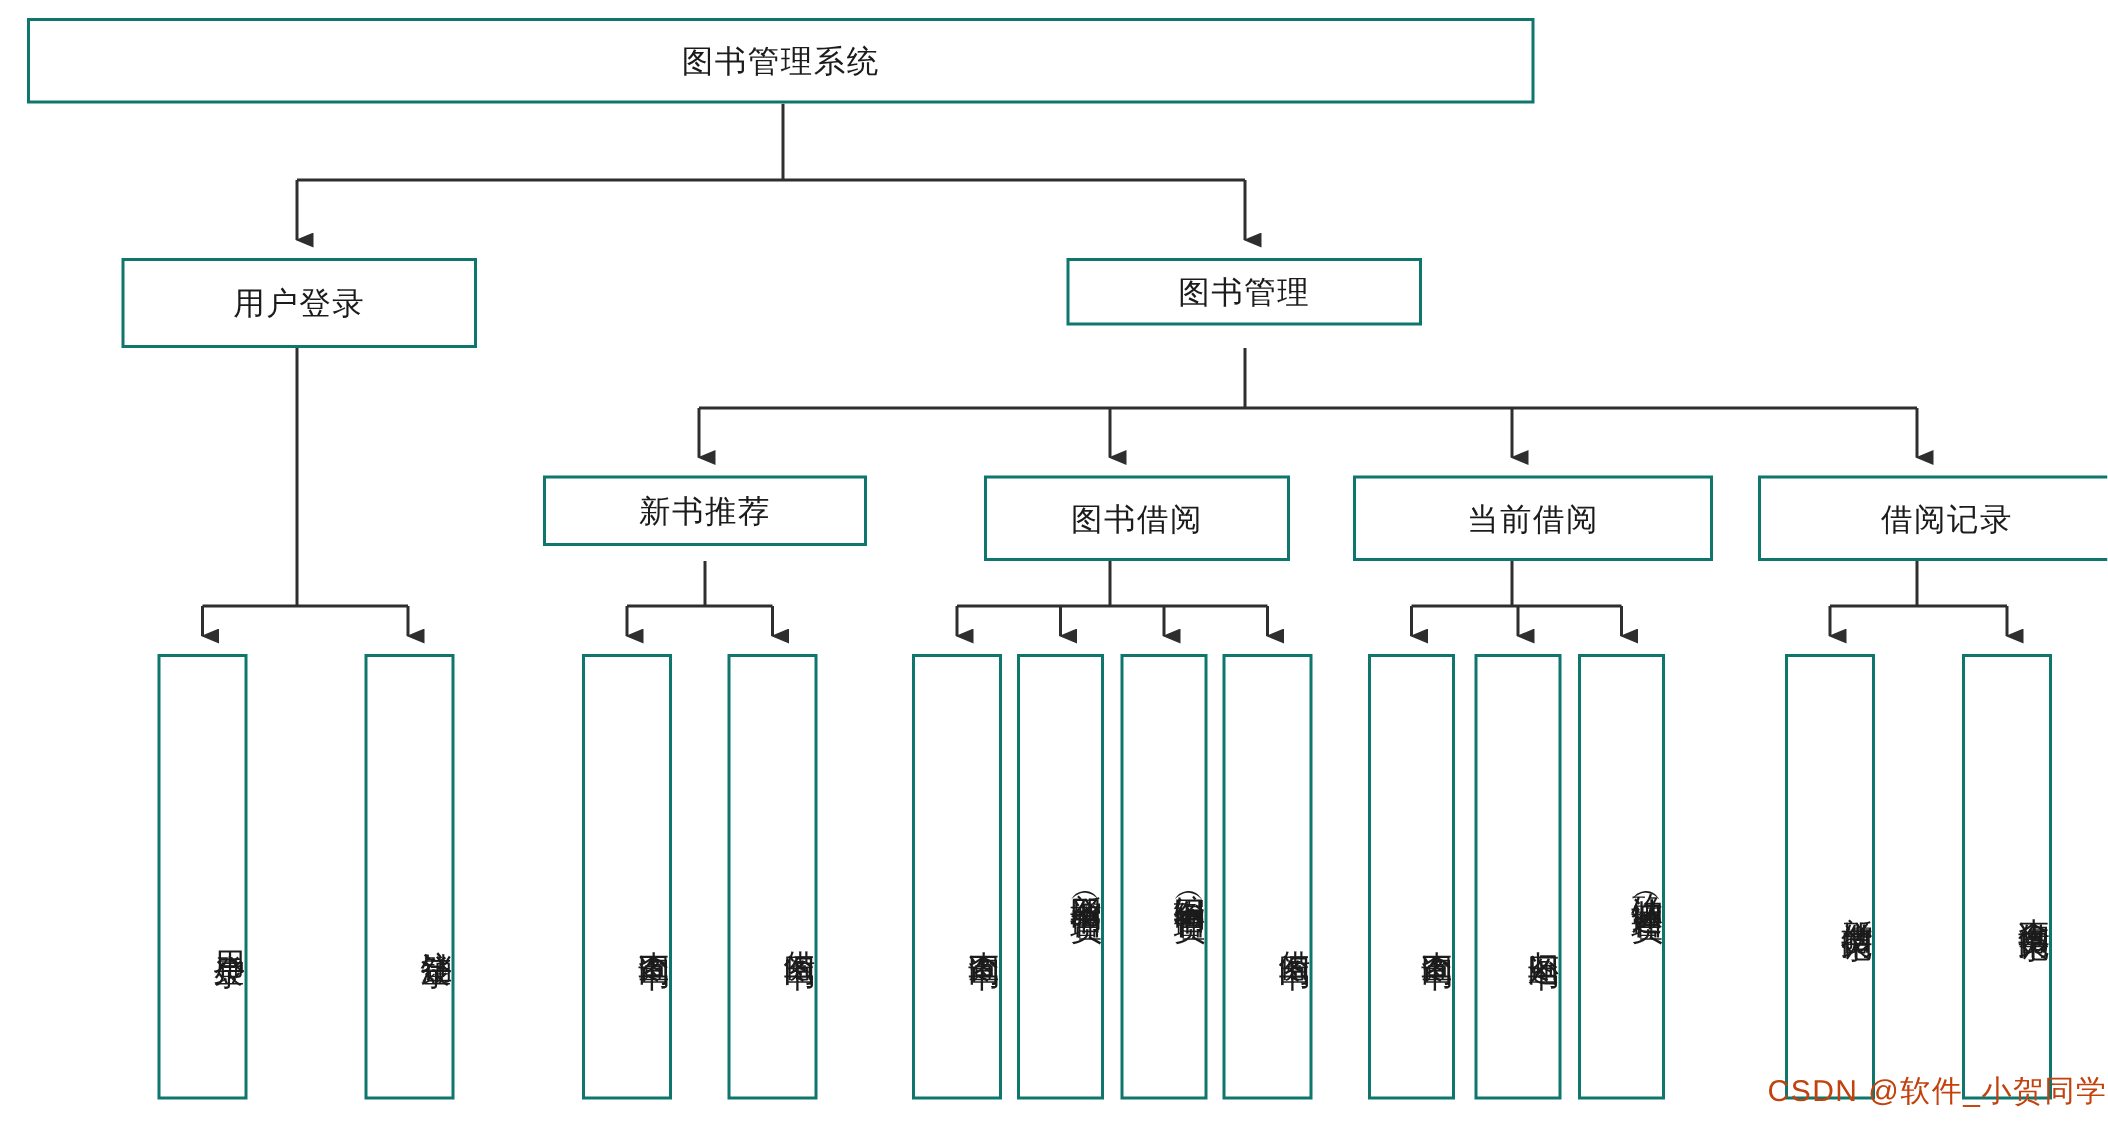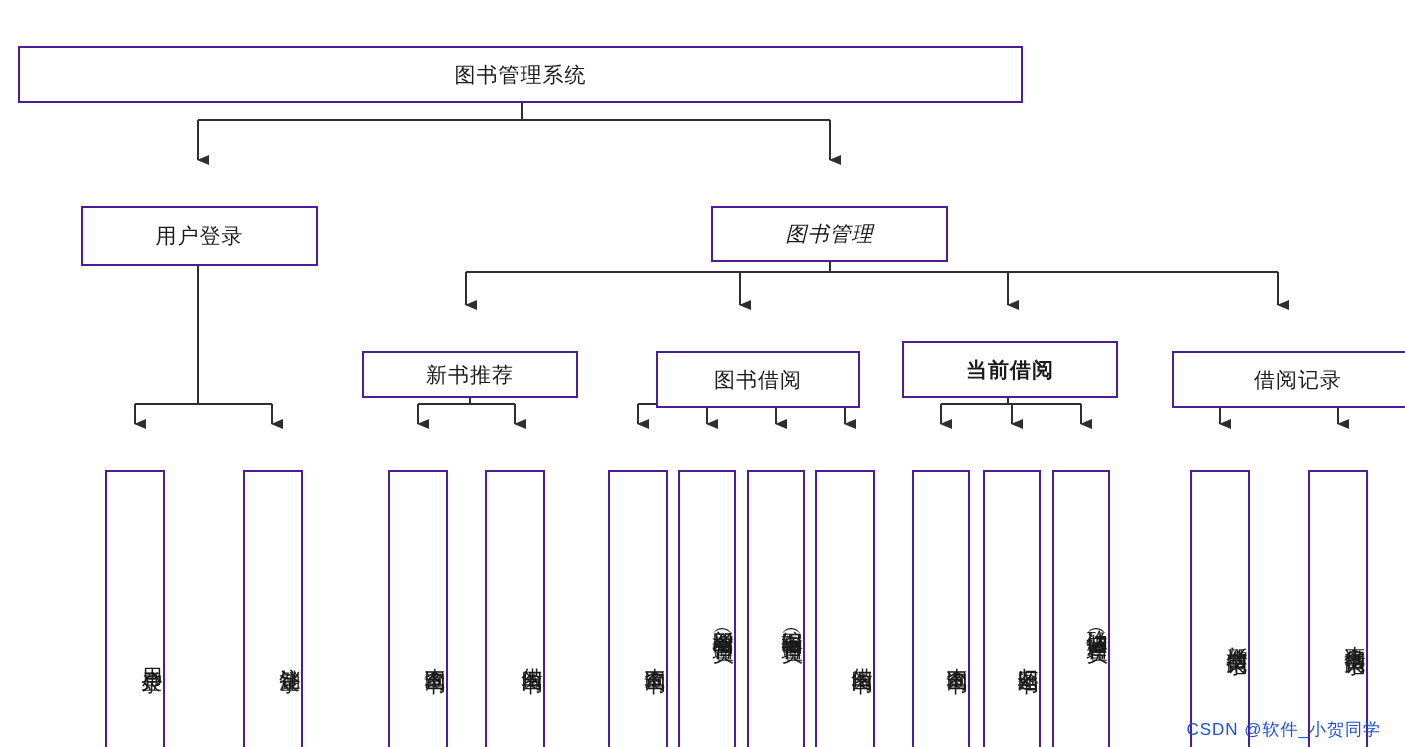--- a/index.html
+++ b/index.html
@@ -13,27 +13,26 @@
   #diagram-root {
     position: relative;
     width: 1405px;
     height: 747px;
     background: #ffffff;
     overflow: hidden;
   }
   .node-box {
     position: absolute;
     box-sizing: border-box;
-    border: 2px solid #4c1d95;
+    border: 2px solid #0f766e;
     background: #ffffff;
     display: flex;
     align-items: center;
     justify-content: center;
     color: #1b1b1b;
-    margin-top: 34px;
   }
   .node-box.horizontal {
     font-size: 21px;
     letter-spacing: 1px;
   }
   .node-box.vertical {
     writing-mode: vertical-rl;
     text-orientation: upright;
     align-items: flex-start;
     justify-content: center;
@@ -60,24 +59,24 @@
   #link-layer path, #link-layer line {
     stroke: #2e2e2e;
     stroke-width: 2;
     fill: none;
   }
   #link-layer polygon {
     fill: #2e2e2e;
   }
   .watermark {
     position: absolute;
-    right: 24px;
+    right: 0;
     bottom: 6px;
-    font-size: 17px;
-    color: #1d4ed8;
+    font-size: 20px;
+    color: #c2410c;
     letter-spacing: 1px;
     white-space: nowrap;
   }
 </style>
 </head>
 <body>
 
 <div id="diagram-root">
 
   <svg id="link-layer" viewBox="0 0 1405 747" width="1405" height="747" xmlns="http://www.w3.org/2000/svg">
@@ -142,31 +141,31 @@
     </g>
   </svg>
 
   <div class="node-box horizontal" style="left:18px; top:12px; width:1005px; height:57px;">
     <span class="node-label">图书管理系统</span>
   </div>
 
   <div class="node-box horizontal" style="left:81px; top:172px; width:237px; height:60px;">
     <span class="node-label">用户登录</span>
   </div>
-  <div class="node-box horizontal" style="left:711px; top:172px; width:237px; height:56px;font-style:italic;">
+  <div class="node-box horizontal" style="left:711px; top:172px; width:237px; height:45px;">
     <span class="node-label">图书管理</span>
   </div>
 
   <div class="node-box horizontal" style="left:362px; top:317px; width:216px; height:47px;">
     <span class="node-label">新书推荐</span>
   </div>
   <div class="node-box horizontal" style="left:656px; top:317px; width:204px; height:57px;">
     <span class="node-label">图书借阅</span>
   </div>
-  <div class="node-box horizontal" style="left:902px; top:307px; width:216px; height:57px;font-weight:bold;">
+  <div class="node-box horizontal" style="left:902px; top:317px; width:240px; height:57px;">
     <span class="node-label">当前借阅</span>
   </div>
   <div class="node-box horizontal" style="left:1172px; top:317px; width:252px; height:57px;">
     <span class="node-label">借阅记录</span>
   </div>
 
   <div class="node-box vertical" style="left:105px; top:436px; width:60px; height:297px; padding-top:72px;">
     <span class="node-label">用户登录</span>
   </div>
   <div class="node-box vertical" style="left:243px; top:436px; width:60px; height:297px; padding-top:72px;">

